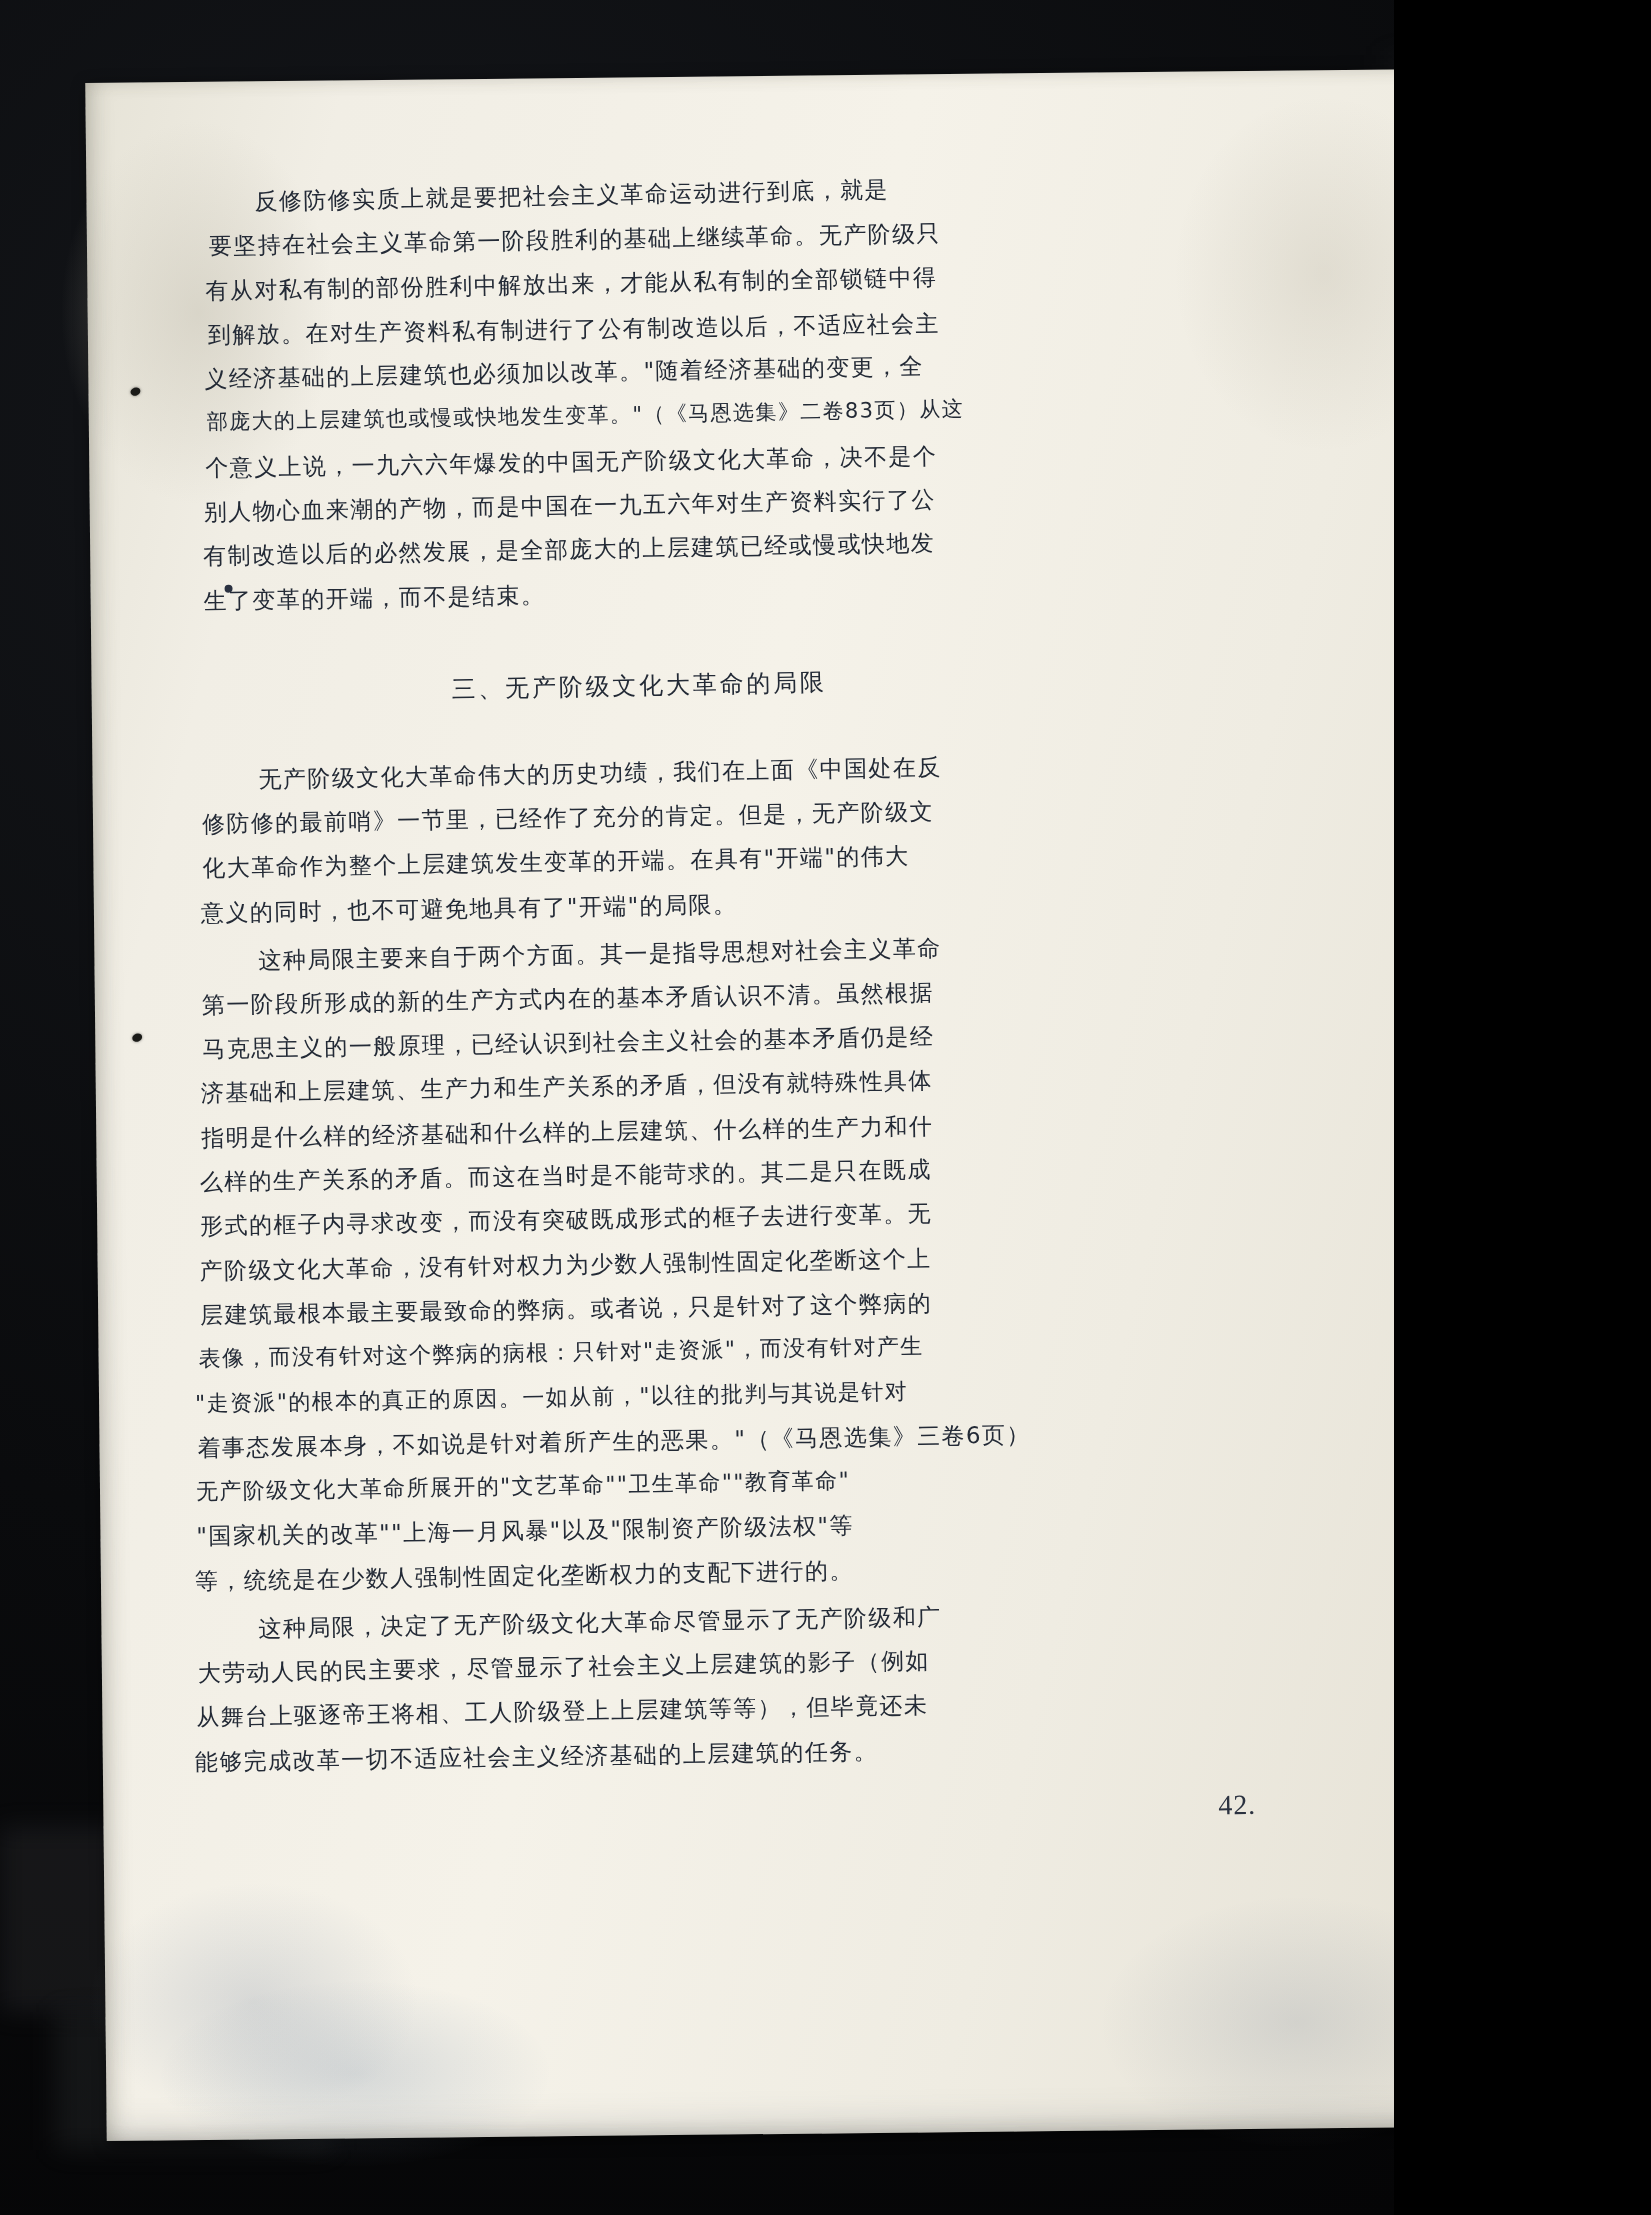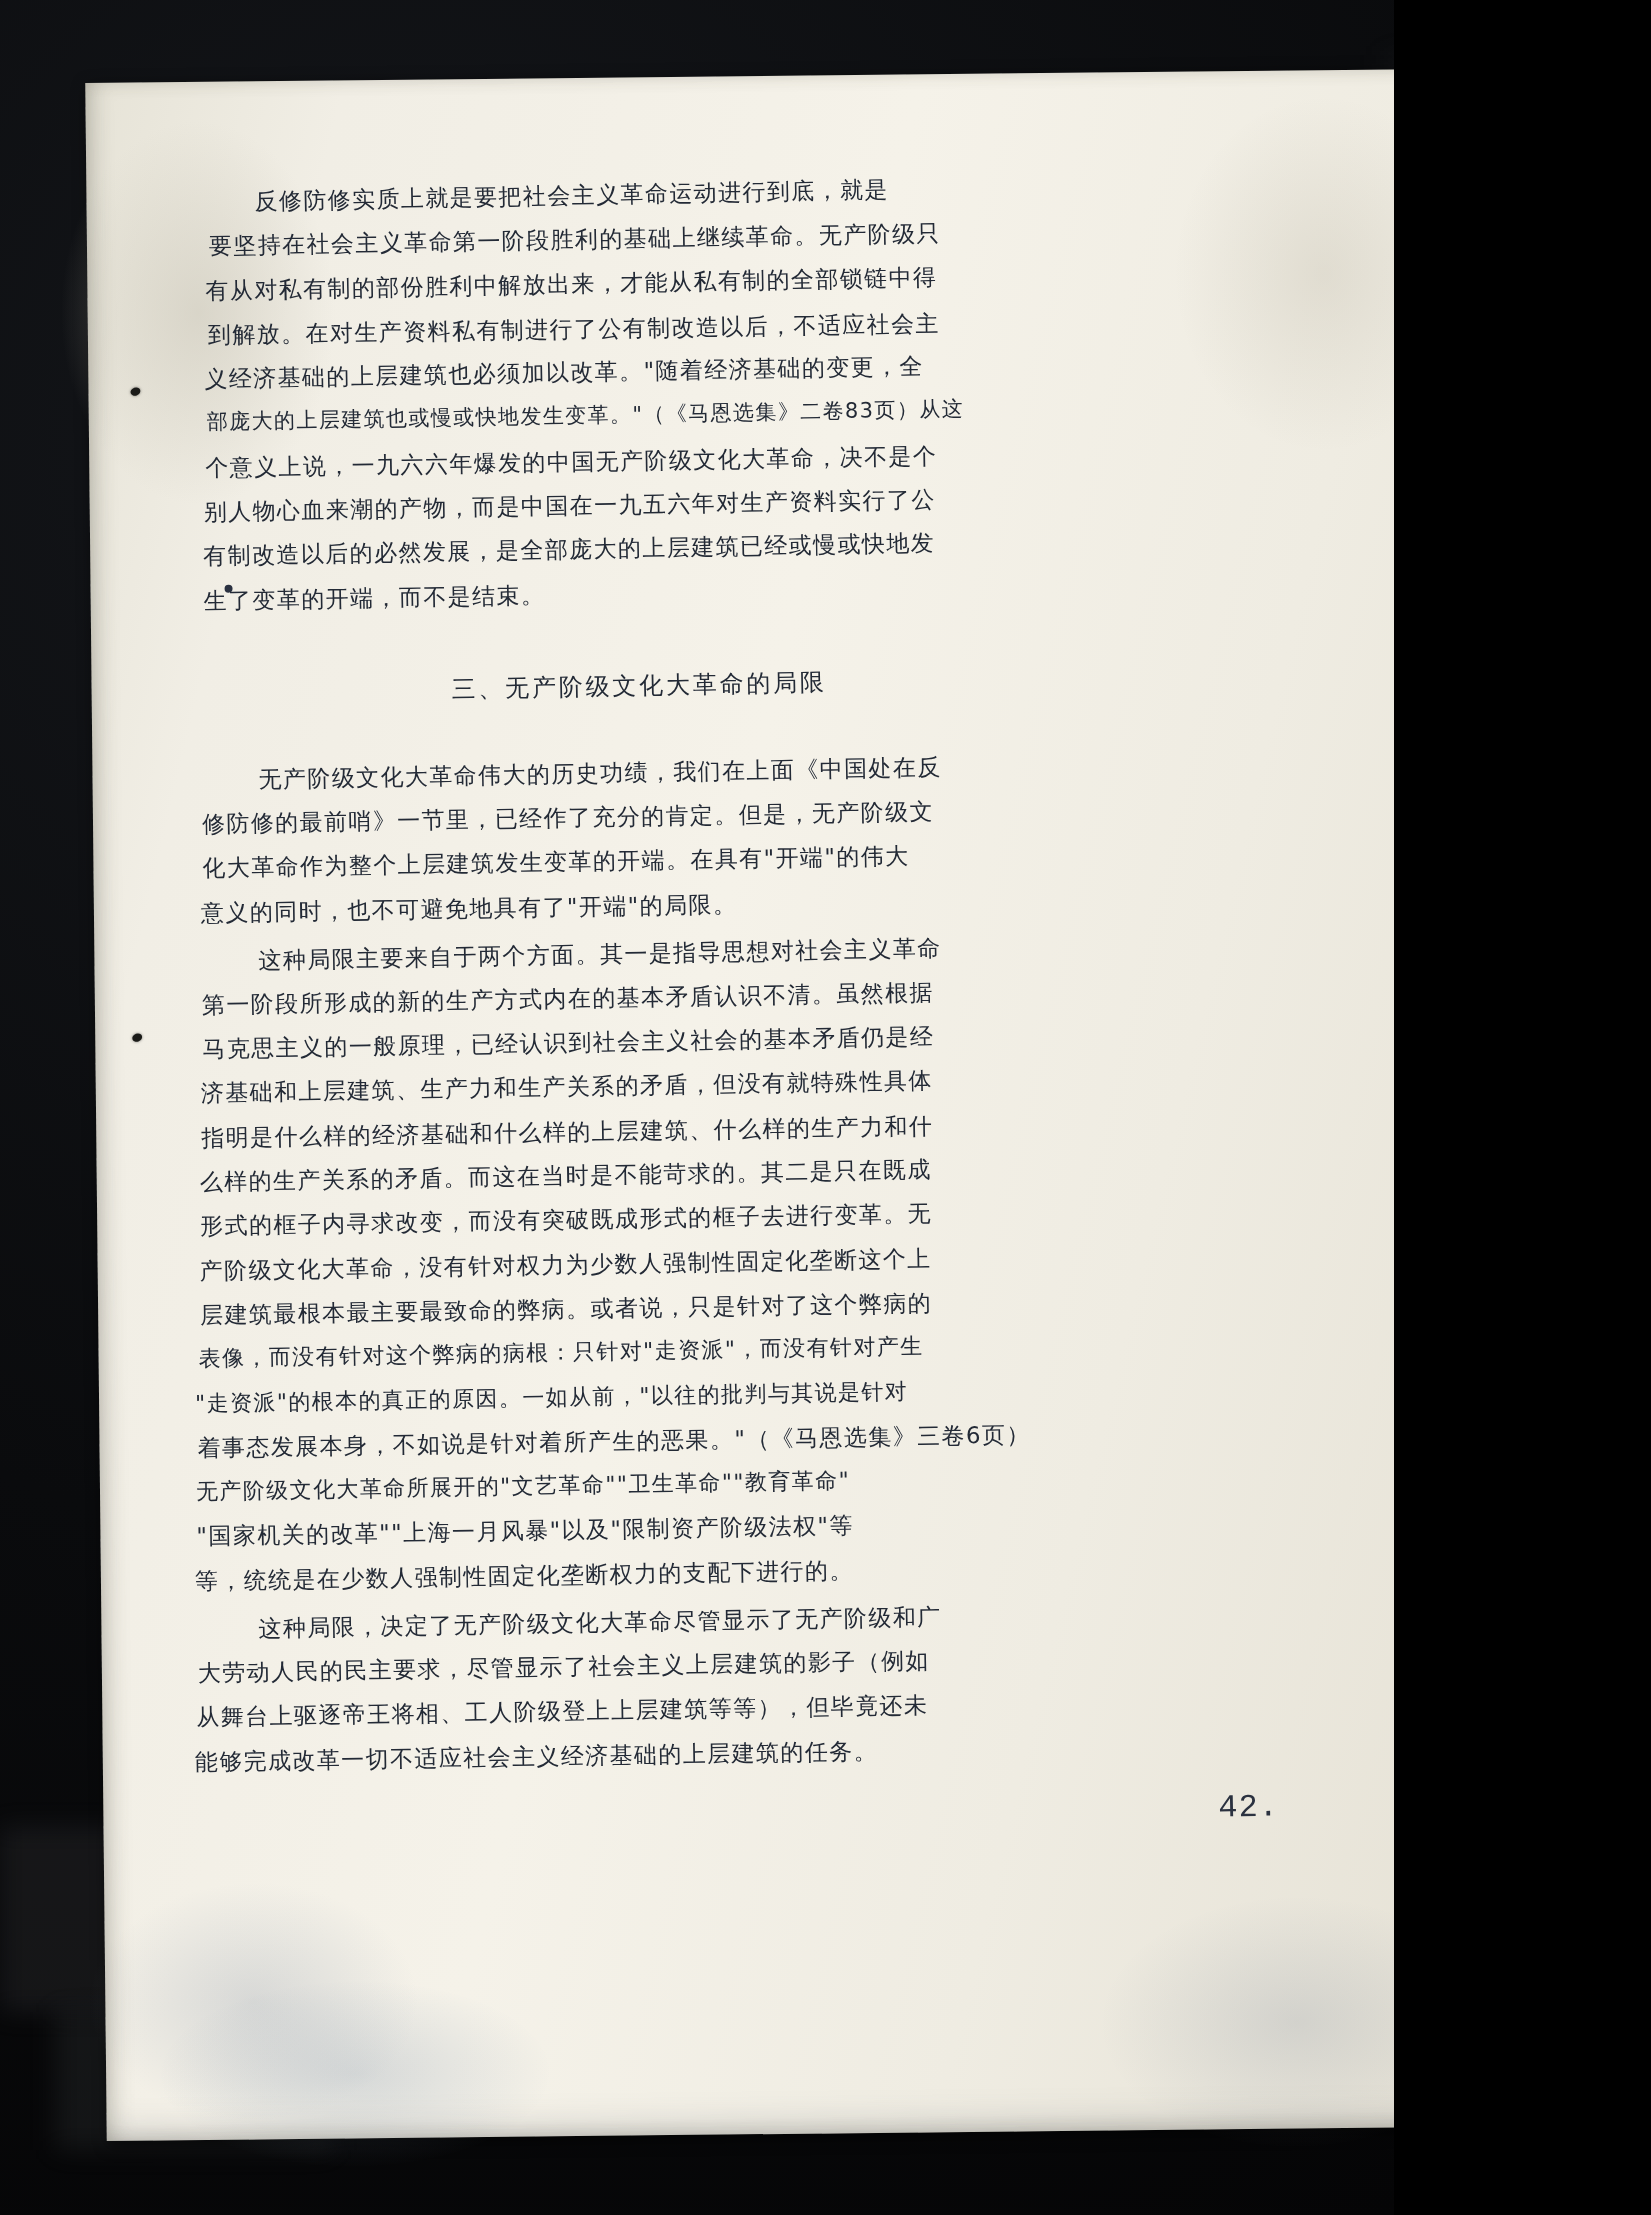--- a/index.html
+++ b/index.html
@@ -93,22 +93,22 @@
   .corner-num {
     position: absolute;
     font-family: "DejaVu Sans", sans-serif;
     color: #2a2a2a;
     font-size: 28px;
     font-weight: 700;
   }
 
   .page-num {
     position: absolute;
-    font-family: Liberation Mono, monospace;
-    font-size: 32px;
+    font-family: Liberation Serif, serif;
+    font-size: 28px;
     color: #2b3240;
     letter-spacing: 0.9px;
   }
 
   
   .edge-shadow {
     position: absolute;
     pointer-events: none;
   }
 </style>

